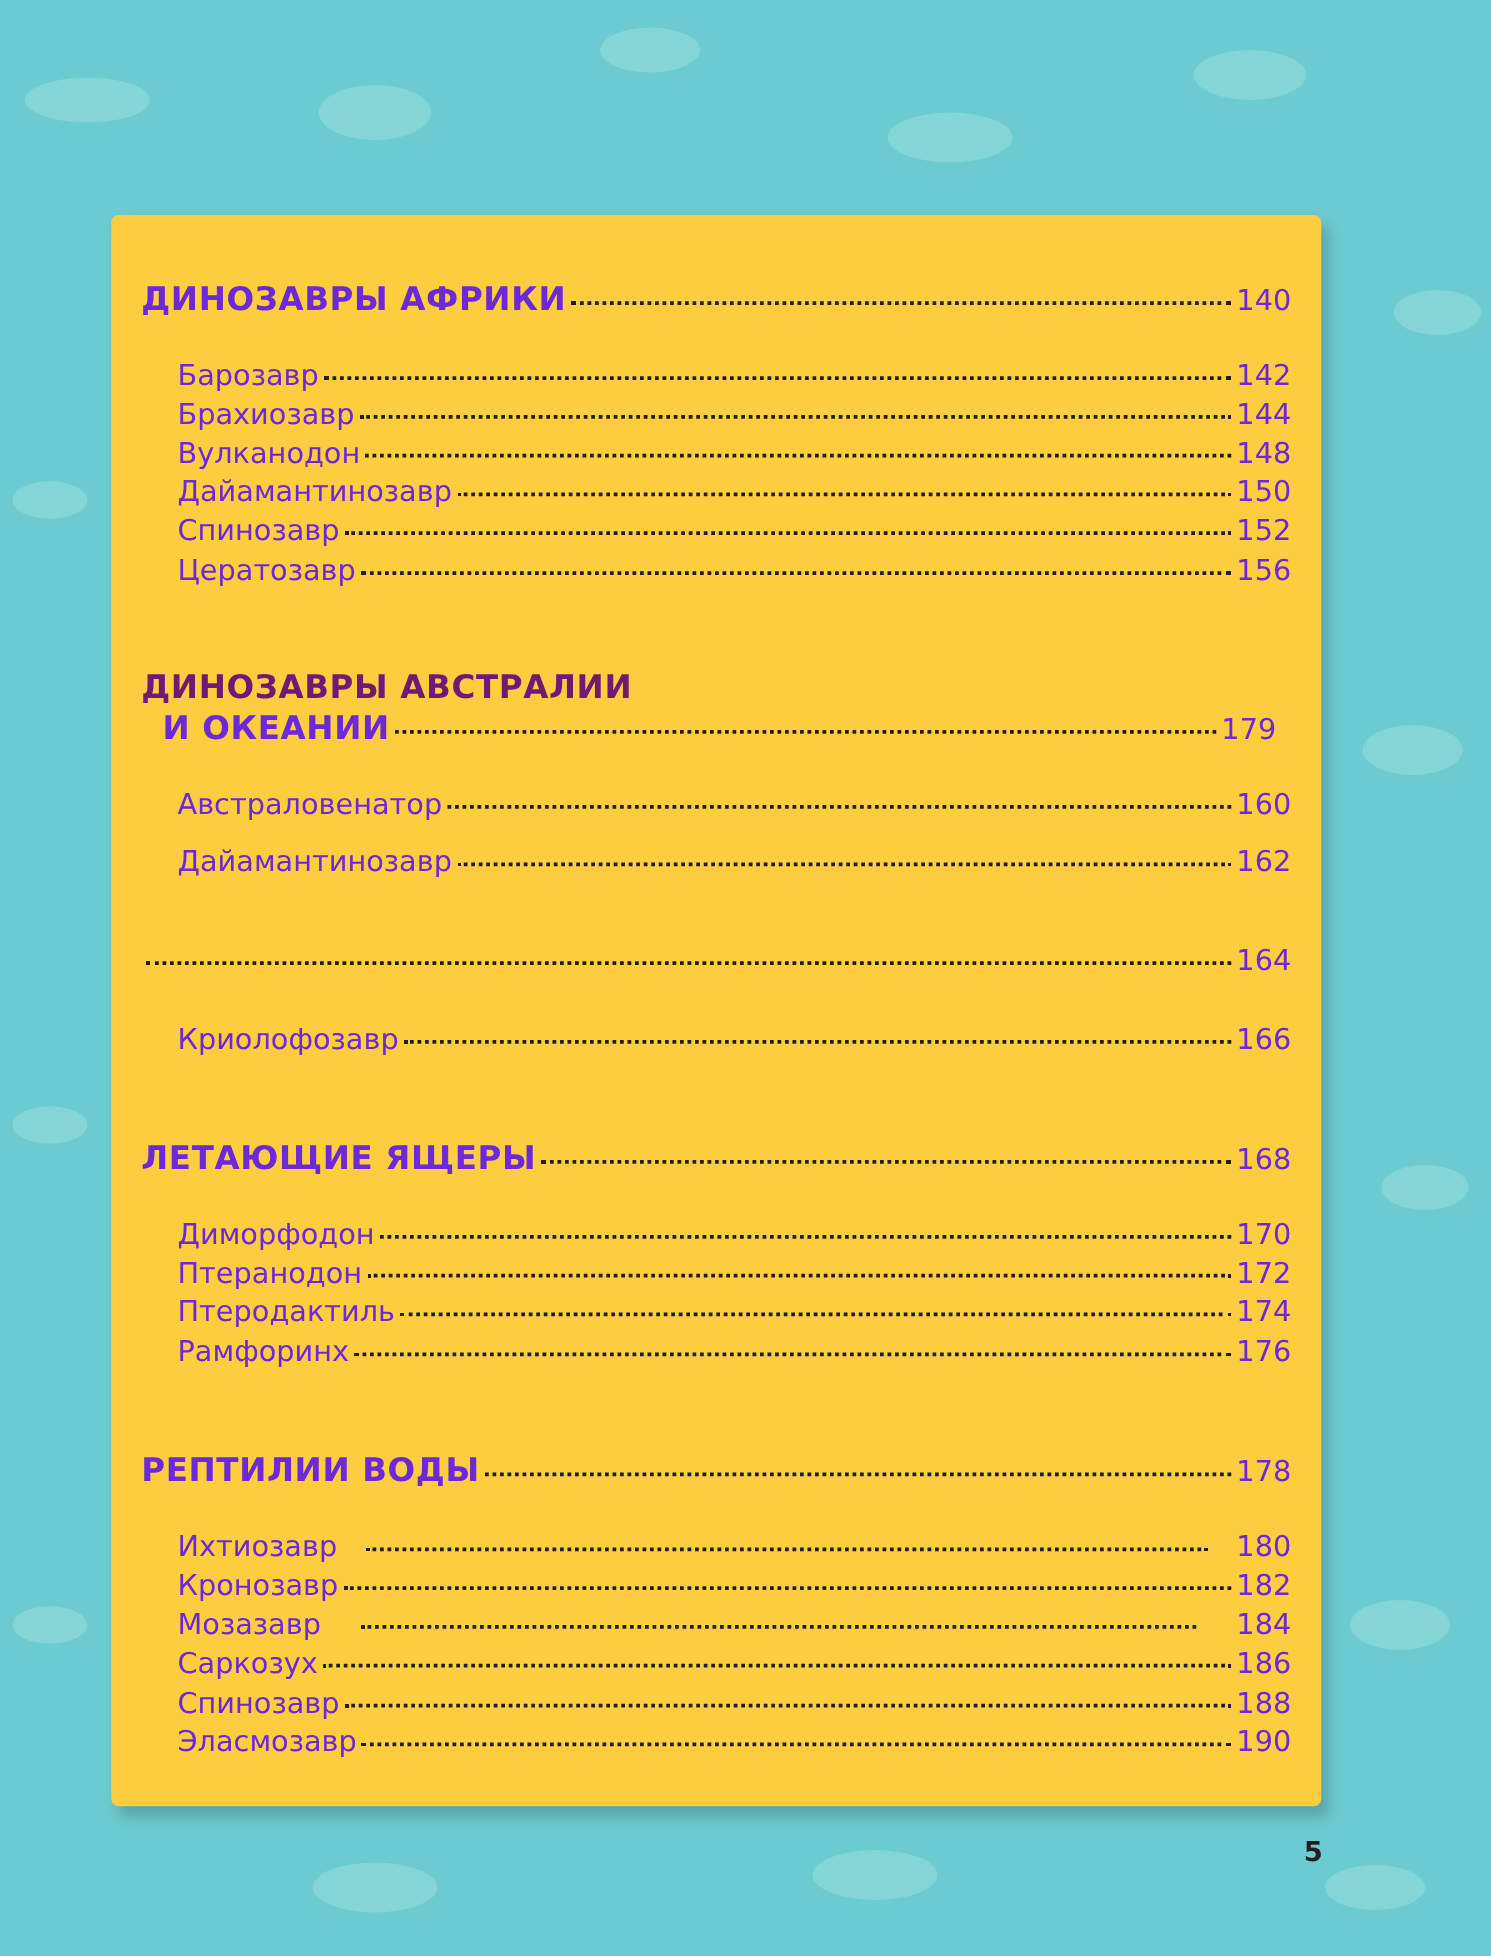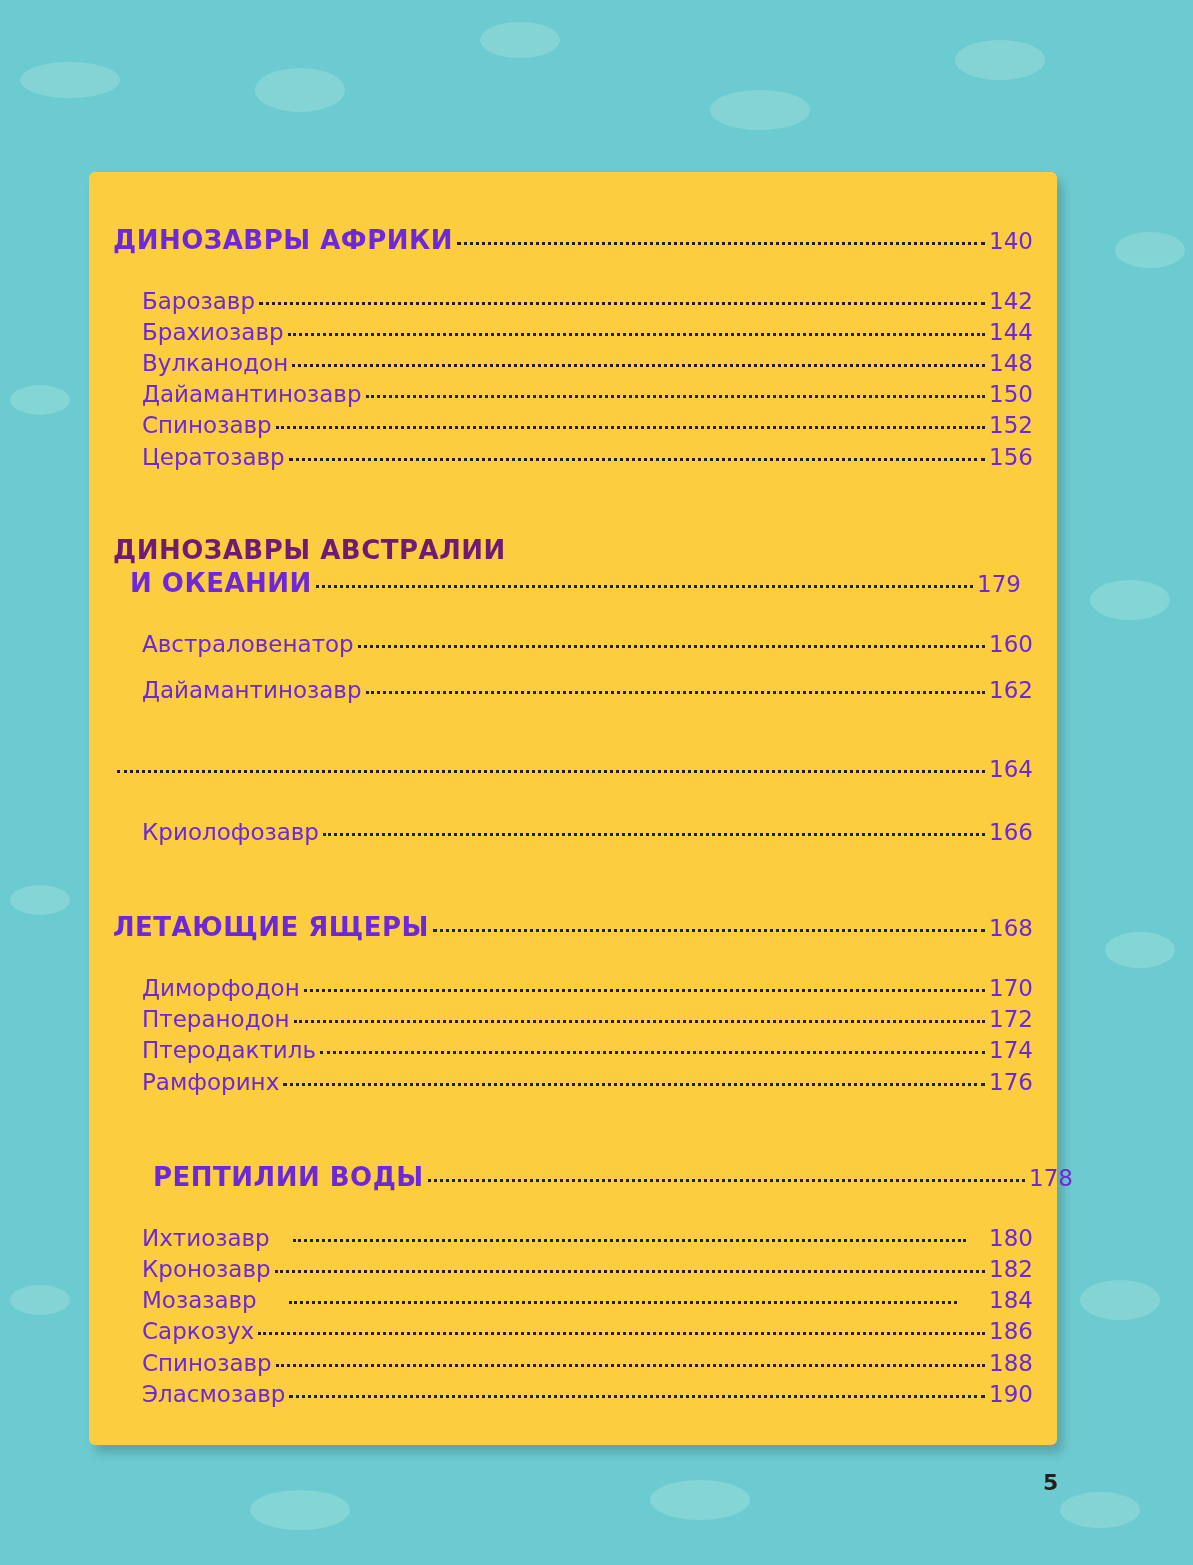--- a/index.html
+++ b/index.html
@@ -134,21 +134,21 @@
     <div class="row sub" style="top: 1037px;">
       <span class="label">Птеродактиль</span>
       <span class="dots"></span>
       <span class="page">174</span>
     </div>
     <div class="row sub" style="top: 1069px;">
       <span class="label">Рамфоринх</span>
       <span class="dots"></span>
       <span class="page">176</span>
     </div>
-    <div class="row head" style="top: 1162px; margin-left: 40px;">
+    <div class="row head" style="top: 1162px;">
       <span class="label">РЕПТИЛИИ ВОДЫ</span>
       <span class="dots"></span>
       <span class="page">178</span>
     </div>
     <div class="row sub" style="top: 1225px; gap: 19px;">
       <span class="label">Ихтиозавр</span>
       <span class="dots"></span>
       <span class="page">180</span>
     </div>
     <div class="row sub" style="top: 1256px;">

